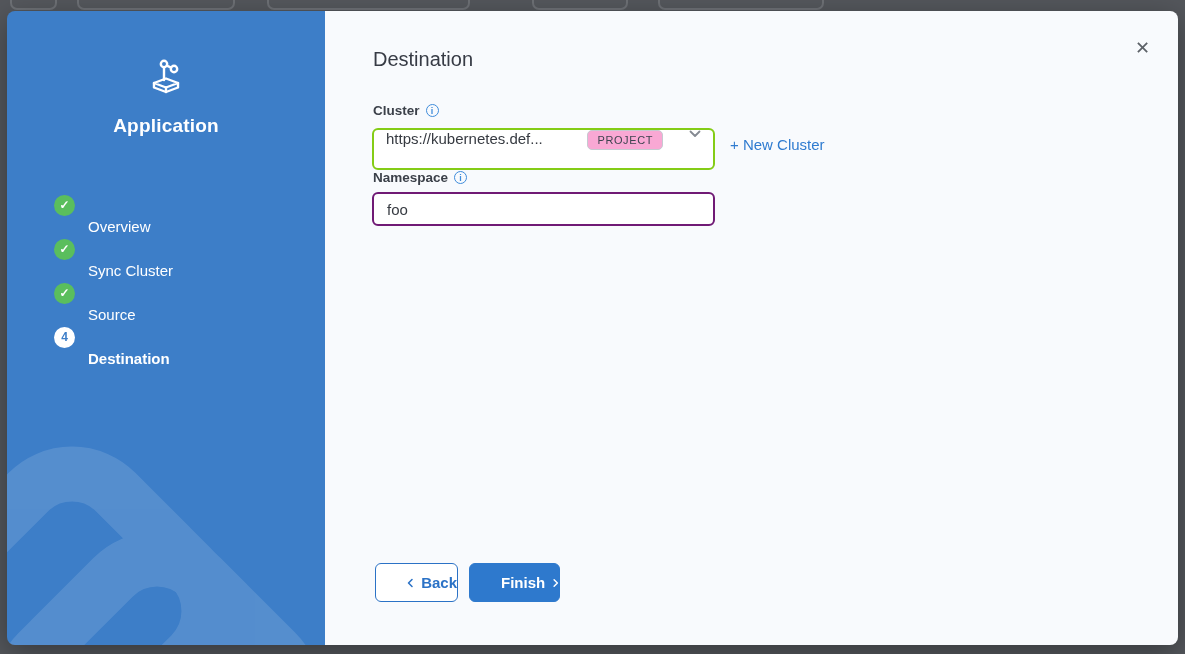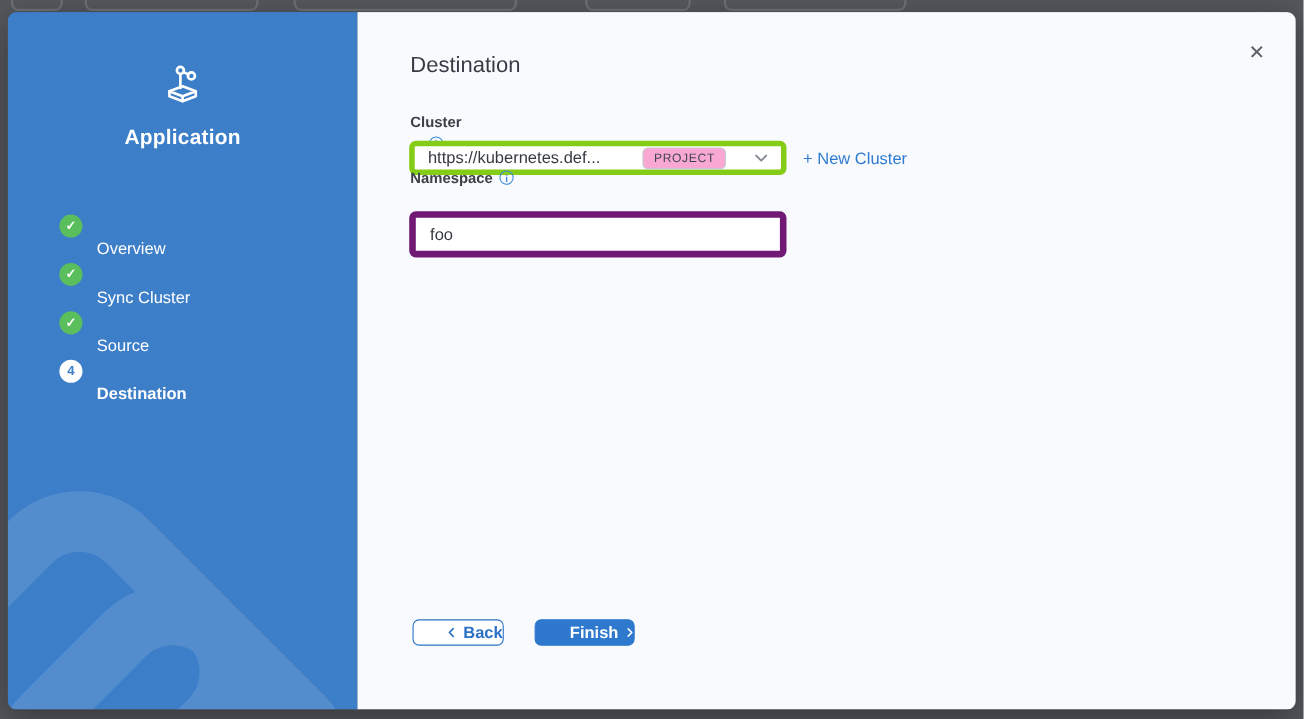--- a/index.html
+++ b/index.html
@@ -66,35 +66,35 @@
   }
   .page-title {
     position:absolute; left:48px; top:37px;
     font-size:20px; font-weight:400; color:#373b45;
   }
   .field-label {
     position:absolute; left:48px;
     font-size:13.5px; font-weight:700; color:#3b4049;
     display:flex; align-items:center; gap:6px;
   }
-  .label-cluster { top:92px;flex-direction:column; }
-  .label-namespace { top:143px; }
+  .label-cluster { top:92px; }
+  .label-namespace { top:159px; }
   .info-icon {
     display:inline-flex; align-items:center; justify-content:center;
     width:13px; height:13px; border-radius:50%;
     border:1px solid #3f8cdb; color:#3f8cdb;
     font-size:9px; font-weight:600; font-style:normal;
     cursor:pointer;
   }
 
   .cluster-select {
     position:absolute; left:47px; top:117px;
-    width:343px; height:31px;
-    background:#ffffff; border:5px solid #84cc16; border-radius:6px;
-    display:flex; align-items:center;
+    width:343px; height:42px;
+    background:#ffffff; border:2px solid #84cc16; border-radius:6px;
+    display:flex; align-items:flex-start;
     padding:0 12px; cursor:pointer;
   }
   .cluster-value {
     flex:1; font-size:15px; color:#363a41;
     white-space:nowrap; overflow:hidden;
   }
   .project-badge {
     border:1px solid #c6cad1; border-radius:5px;
     padding:3px 9px; margin-right:26px;
     font-size:11px; letter-spacing:0.6px; color:#3e4450;
@@ -102,39 +102,39 @@
   }
   .new-cluster-link {
     position:absolute; left:405px; top:124px;
     font-size:15px; font-weight:400; color:#2f7bd0;
     cursor:pointer; line-height:20px;
   }
 
   .namespace-input {
     position:absolute; left:47px; top:181px;
     width:343px; height:31px;
-    background:#ffffff; border:6px solid #701a75; border-radius:6px;
+    background:#ffffff; border:2px solid #701a75; border-radius:6px;
     padding:15px 13px; font-size:15px; color:#363a41;
     font-family:"Liberation Sans", sans-serif;
     outline:none;
   }
 
   .footer-btn {
-    position:absolute; top:552px; height:24px;
+    position:absolute; top:552px; height:39px;
     border-radius:6px; display:flex; align-items:center; justify-content:center;
     gap:8px; font-size:15px; font-weight:700; cursor:pointer;
     font-family:"Liberation Sans", sans-serif;
     padding-left:31px;
   }
   .back-btn {
     left:50px; width:83px;
     background:#ffffff; border:1px solid #2b72c6; color:#2b72c6;
   }
   .finish-btn {
-    left:161px; width:91px;
+    left:144px; width:91px;
     background:#2e79cd; border:1px solid #2e79cd; color:#ffffff;
   }
 </style>
 </head>
 <body>
 
 <div class="bg-rect" style="left:10px;  width:47px;"></div>
 <div class="bg-rect" style="left:77px;  width:158px;"></div>
 <div class="bg-rect" style="left:267px; width:203px;"></div>
 <div class="bg-rect" style="left:532px; width:96px;"></div>

